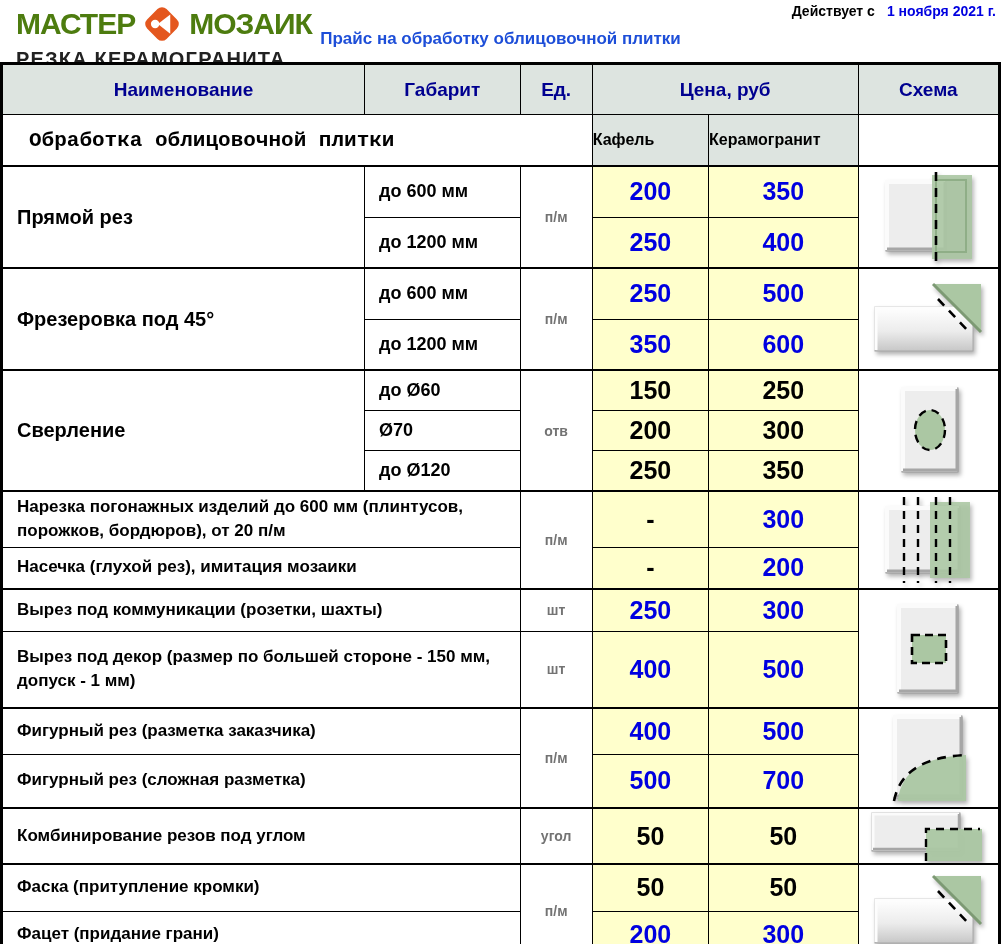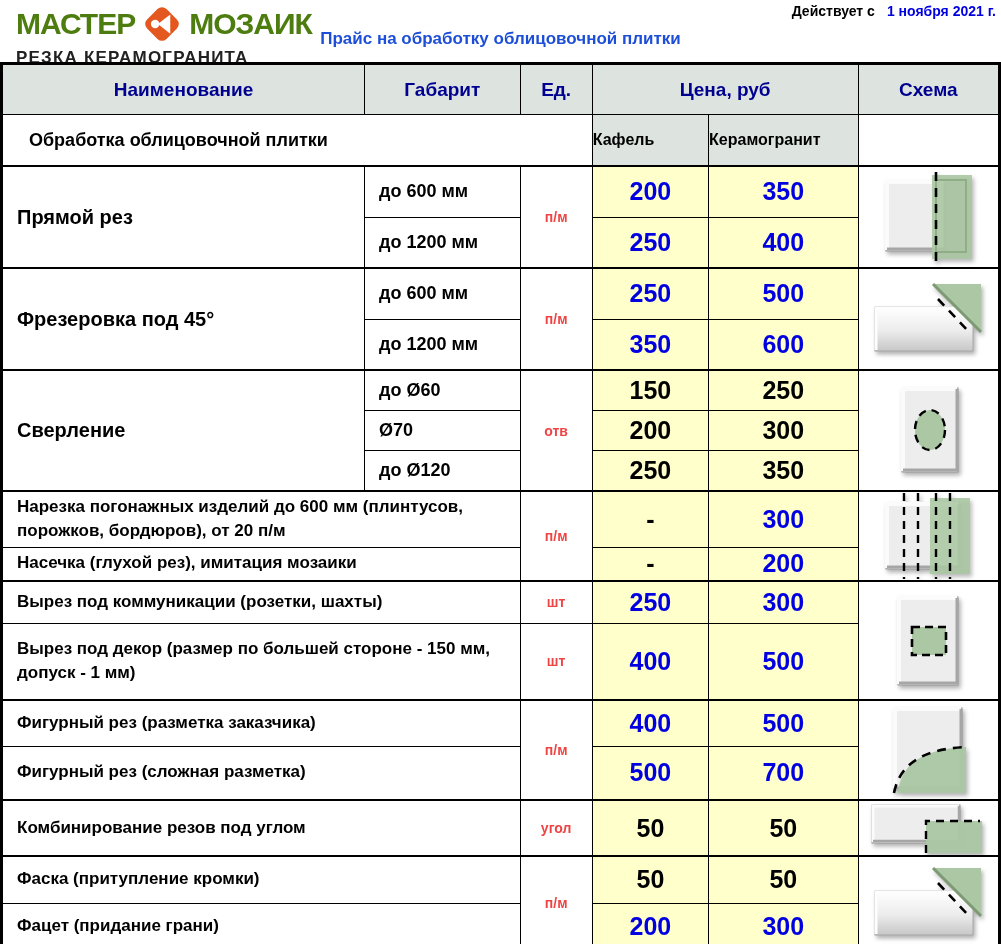--- a/index.html
+++ b/index.html
@@ -5,39 +5,39 @@
   html,body{margin:0;padding:0;}
   body{
     width:1001px;height:944px;overflow:hidden;position:relative;
     background:#fff;font-family:"Liberation Sans","DejaVu Sans",sans-serif;
     -webkit-font-smoothing:antialiased;
   }
   
   .pagehead{position:absolute;top:0;left:0;width:1001px;height:62px;}
   .logo{position:absolute;left:16px;top:2px;}
   .logo-line1{display:flex;align-items:center;gap:2px;font-weight:bold;font-size:30px;color:#4d7c0f;letter-spacing:-1px;line-height:30px;}
-  .logo-sub{font-weight:bold;font-size:17px;color:#222;letter-spacing:1.2px;margin-top:2px;}
+  .logo-sub{font-weight:bold;font-size:20px;color:#222;letter-spacing:1.2px;margin-top:2px;}
   .doc-title{position:absolute;top:20px;left:0;width:1001px;text-align:center;font-weight:bold;font-size:17px;color:#1d4ed8;margin-top:9px;}
   .valid{position:absolute;top:3px;right:5px;font-weight:bold;font-size:14px;color:#000;white-space:nowrap;}
   .valid .date{color:#0000e0;margin-left:12px;}
   
   table.price{
     position:absolute;top:62px;left:0;
     border-collapse:collapse;table-layout:fixed;width:1001px;
     border:3px solid #000;
   }
   td,th{border:1px solid #000;padding:0;overflow:hidden;vertical-align:middle;}
   tr.grp>td{border-top:2px solid #000;}
   th{background:#dde4e0;color:#000090;font-size:19px;font-weight:bold;height:49px;}
   td.sub{background:#dde4e0;color:#000000;font-size:16px;font-weight:bold;text-align:left;height:50px;}
-  td.section{font-size:18px;font-weight:bold;color:#000;padding-left:26px;}
+  td.section{font-size:21px;font-weight:bold;color:#000;padding-left:26px;font-family:Liberation Mono, monospace;}
   td.gname{font-size:20px;font-weight:bold;color:#000;padding-left:14px;}
   td.rname{font-size:17px;font-weight:bold;color:#000;padding-left:14px;line-height:1.45;padding-right:6px;}
   td.size{font-size:18px;font-weight:bold;color:#000;padding-left:14px;margin-top:45px;}
-  td.unit{font-size:14px;font-weight:bold;color:#ef4444;text-align:center;}
+  td.unit{font-size:14px;font-weight:bold;color:#737373;text-align:center;}
   td.price-cell{background:#ffffcc;text-align:center;font-size:25px;font-weight:bold;}
   .c-blue{color:#0000e0;}
   .c-black{color:#000;}
   td.scheme{text-align:center;vertical-align:middle;}
   .ticon{filter:drop-shadow(2px 3px 2px rgba(0,0,0,.30));display:inline-block;vertical-align:middle;}
 </style>
 </head>
 <body>
 
 <div class="pagehead">
@@ -174,21 +174,21 @@
         <path d="M11,76 L11,12 L83,12" stroke="#fbfbfb" stroke-width="4" fill="none"></path>
         <path d="M11,75 L83,75 L83,12" stroke="#a6a6a6" stroke-width="3" fill="none"></path>
         <rect x="54" y="6" width="40" height="76" fill="#abc7a3" opacity="0.88"></rect>
         <line x1="28" y1="1" x2="28" y2="87" stroke="#000" stroke-width="2.4" stroke-dasharray="8,6"></line>
         <line x1="42" y1="1" x2="42" y2="87" stroke="#000" stroke-width="2.4" stroke-dasharray="8,6"></line>
         <line x1="60" y1="1" x2="60" y2="87" stroke="#000" stroke-width="2.4" stroke-dasharray="8,6"></line>
         <line x1="74" y1="1" x2="74" y2="87" stroke="#000" stroke-width="2.4" stroke-dasharray="8,6"></line>
       </svg>
     </td>
   </tr>
-  <tr style="height:34px">
+  <tr style="height:42px">
     <td class="rname" colspan="2">Насечка (глухой рез), имитация мозаики</td>
     <td class="price-cell c-black">-</td>
     <td class="price-cell c-blue">200</td>
   </tr>
 
   <tr class="grp" style="height:42px">
     <td class="rname" colspan="2">Вырез под коммуникации (розетки, шахты)</td>
     <td class="unit">шт</td>
     <td class="price-cell c-blue">250</td>
     <td class="price-cell c-blue">300</td>

